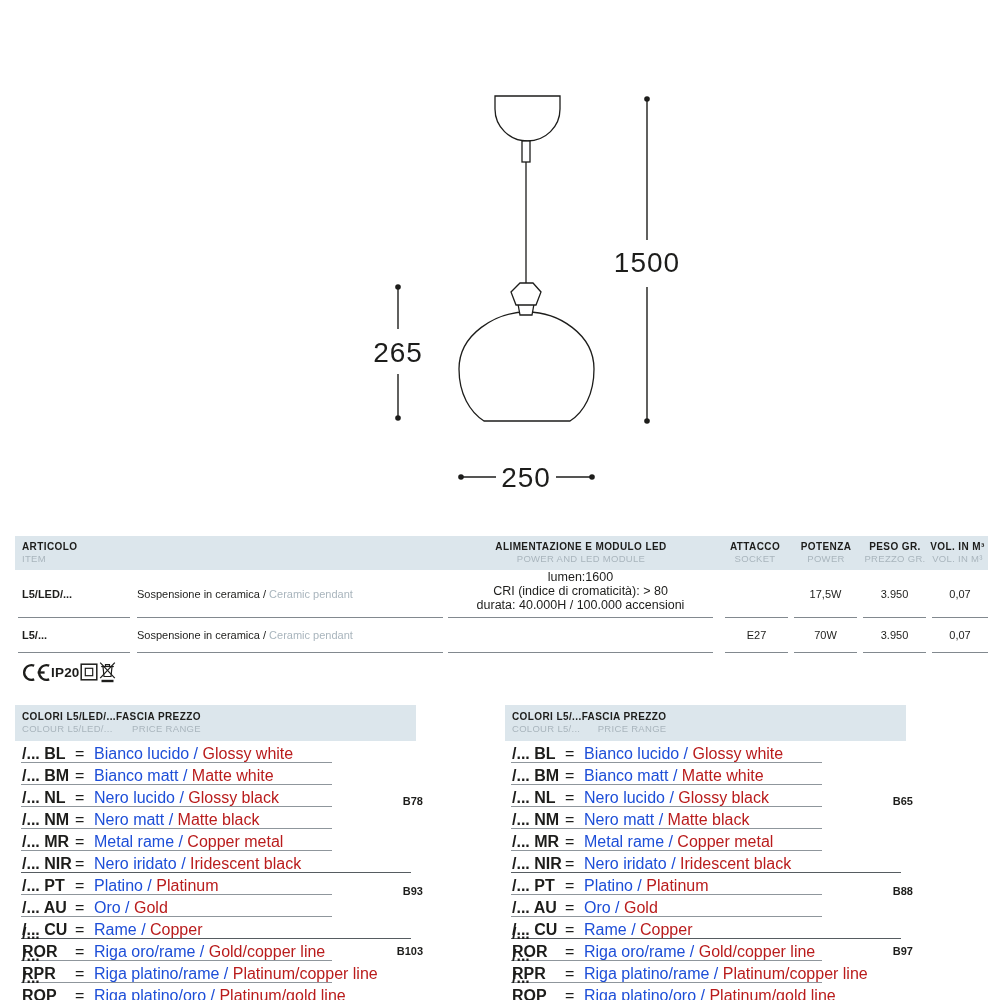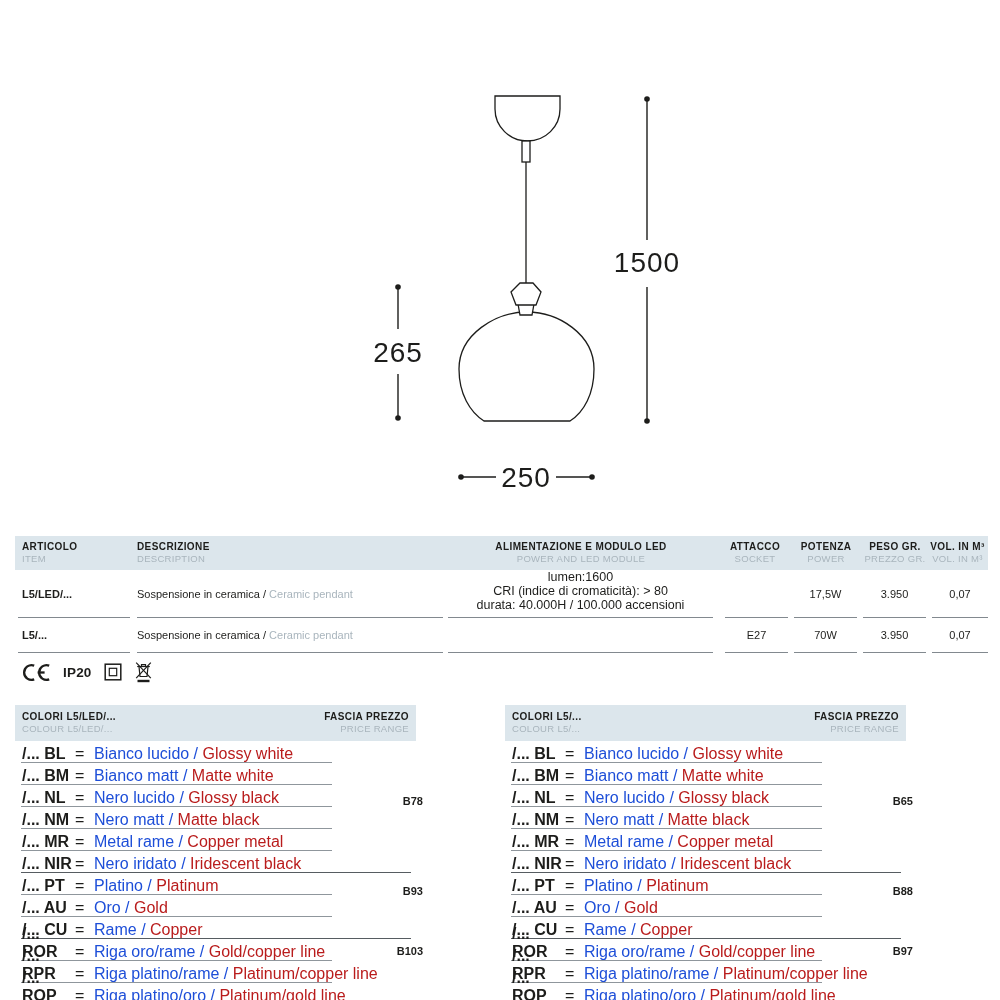--- a/index.html
+++ b/index.html
@@ -34,30 +34,30 @@
   .sc-desc{left:122px;width:306px;}
   .sc-led{left:433px;width:265px;flex-direction:column;justify-content:flex-start;
           font-size:12.5px;line-height:14px;text-align:center;}
   .sc-socket{left:710px;width:63px;}
   .sc-power{left:779px;width:63px;}
   .sc-weight{left:848px;width:63px;}
   .sc-vol{left:917px;width:56px;}
   .gray{color:#a9b5bd;}
 
   
-  .certs{position:absolute;left:20px;top:659px;height:26px;display:flex;align-items:center;gap:12px;}
+  .certs{position:absolute;left:20px;top:659px;height:26px;display:flex;align-items:center;gap:0;}
   .certs svg{display:block;}
   .iprating{font-size:13.5px;font-weight:600;letter-spacing:.2px;}
 
   
   .ctable{position:absolute;top:705px;width:401px;}
   .ct-left{left:15px;}
   .ct-right{left:505px;}
   .chead{box-sizing:border-box;height:36px;background:#dce6ec;display:flex;
-         justify-content:space-between;padding:6px 7px 0 7px;line-height:12px;}
+         padding:6px 7px 0 7px;line-height:12px;}
   .chead .it{font-size:10px;font-weight:bold;letter-spacing:.4px;color:#1d1d1b;}
   .chead .en{font-size:9.5px;letter-spacing:.3px;color:#a9b5bd;}
   .chead-right{text-align:right;}
   .crows{position:relative;}
   .crow{position:relative;height:22px;display:flex;align-items:flex-end;
         padding-left:7px;box-sizing:border-box;font-size:16px;}
   .crow::after{content:"";position:absolute;left:6px;bottom:0;height:1px;width:311px;background:#8f969c;}
   .crow.group-end::after{width:390px;background:#565c61;}
   .crow .code{width:53px;font-weight:bold;}
   .crow .eq{width:19px;}
@@ -104,24 +104,20 @@
       <circle cx="592" cy="477" r="2.8" fill="#1d1d1b" stroke="none"></circle>
     </g>
     <text class="dimtext" x="526" y="487" text-anchor="middle">250</text>
   </svg>
 
   <div class="spec">
     <div class="spec-band"></div>
     <div class="sh sh1">
       <div class="it">ARTICOLO</div>
       <div class="en">ITEM</div>
-    </div>
-    <div class="sh sh2">
-      <div class="it">DESCRIZIONE</div>
-      <div class="en">DESCRIPTION</div>
     </div>
     <div class="sh sh3 c">
       <div class="it">ALIMENTAZIONE E MODULO LED</div>
       <div class="en">POWER AND LED MODULE</div>
     </div>
     <div class="sh sh4 c">
       <div class="it">ATTACCO</div>
       <div class="en">SOCKET</div>
     </div>
     <div class="sh sh5 c">

